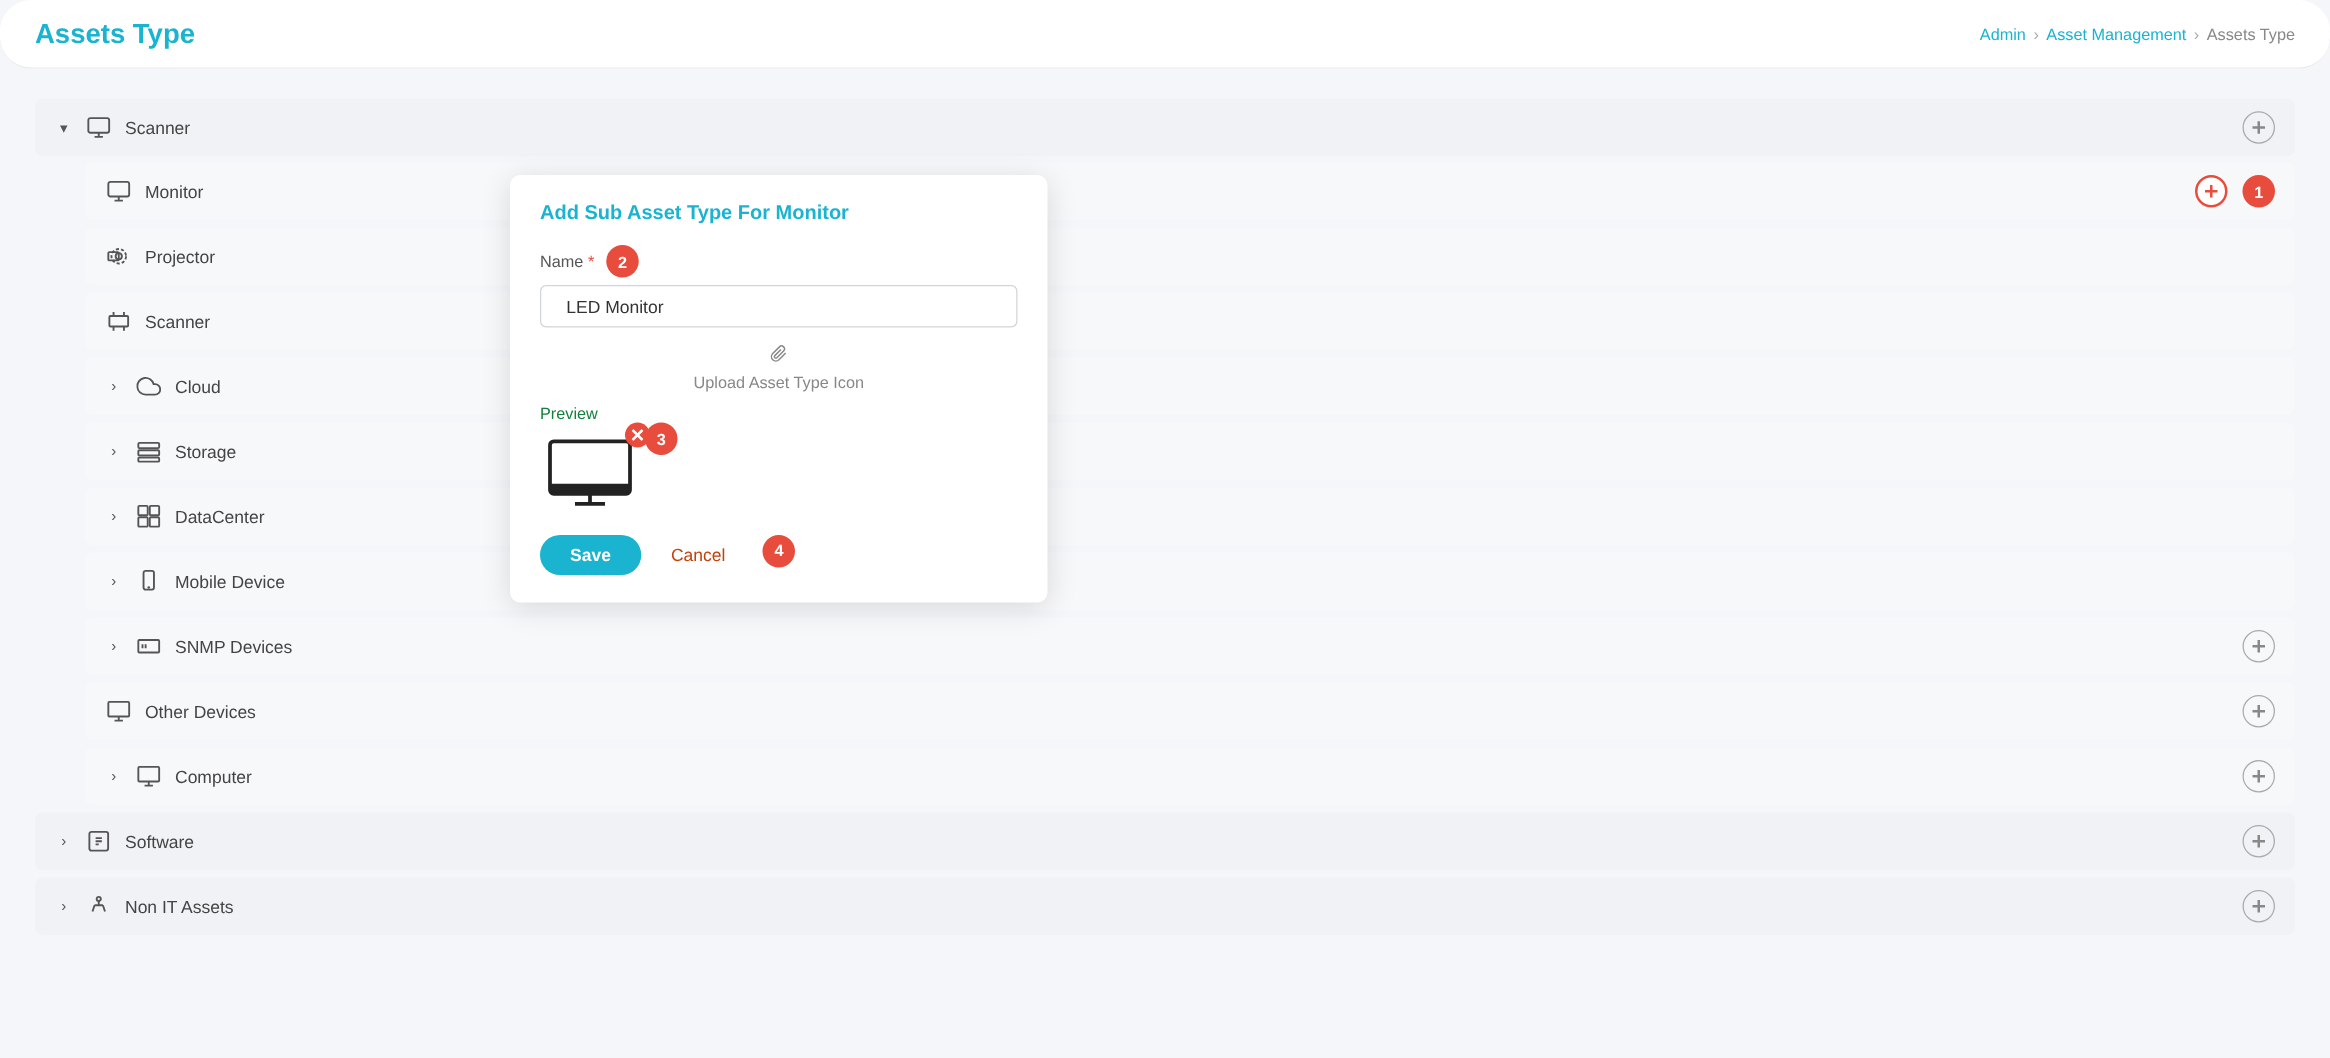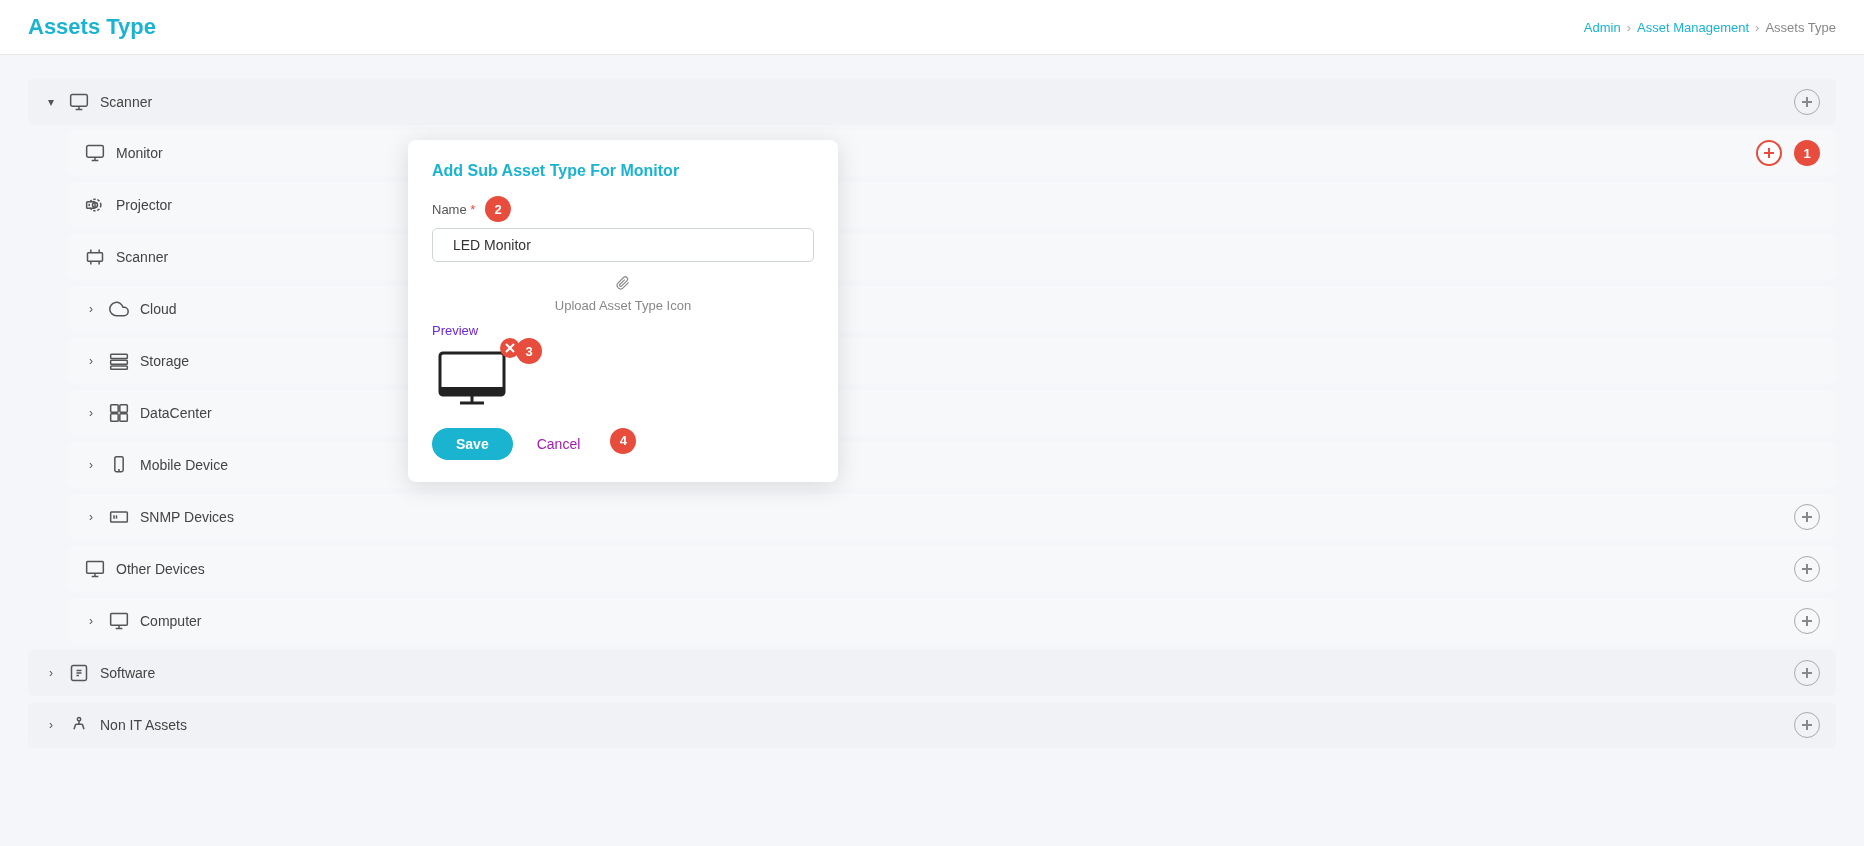--- a/index.html
+++ b/index.html
@@ -9,20 +9,21 @@
       color: #333;
       font-size: 14px;
     }
     .top-bar {
       background: #fff;
       padding: 14px 28px;
       display: flex;
       justify-content: space-between;
       align-items: center;
       border-bottom: 1px solid #e8e8e8;
+      border-radius: 25px;
     }
     .page-title {
       font-size: 22px;
       font-weight: 700;
       color: #1ab3d0;
     }
     .breadcrumb {
       display: flex;
       align-items: center;
       gap: 6px;
@@ -141,21 +142,21 @@
       align-items: center;
       gap: 8px;
       margin: 14px 0 10px;
       color: #888;
       font-size: 13px;
       cursor: pointer;
       flex-direction: column;
     }
     .preview-label {
       font-size: 13px;
-      color: #6d28d9;
+      color: #15803d;
       margin-bottom: 8px;
     }
     .preview-box {
       position: relative;
       display: inline-block;
     }
     .preview-img {
       width: 80px;
       height: 65px;
       display: flex;
@@ -188,21 +189,21 @@
       color: white;
       border: none;
       border-radius: 20px;
       padding: 8px 24px;
       font-size: 14px;
       cursor: pointer;
       font-weight: 600;
     }
     .btn-cancel {
       background: transparent;
-      color: #a21caf;
+      color: #c2410c;
       border: none;
       font-size: 14px;
       cursor: pointer;
       padding: 8px 12px;
     }
 
     
     .step-badge {
       display: inline-flex;
       align-items: center;

